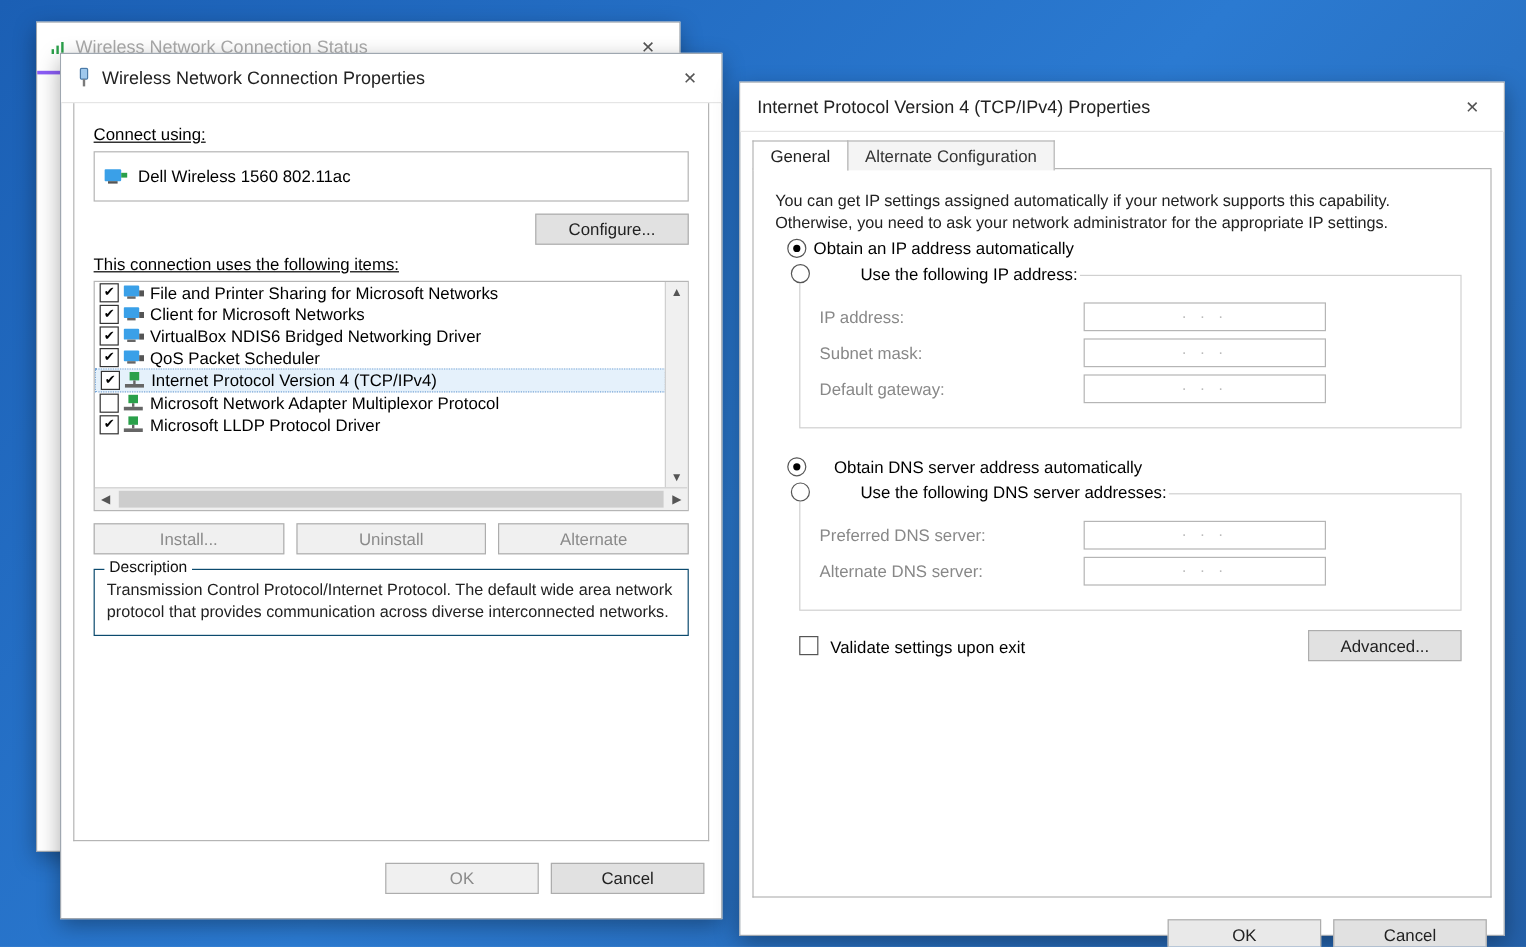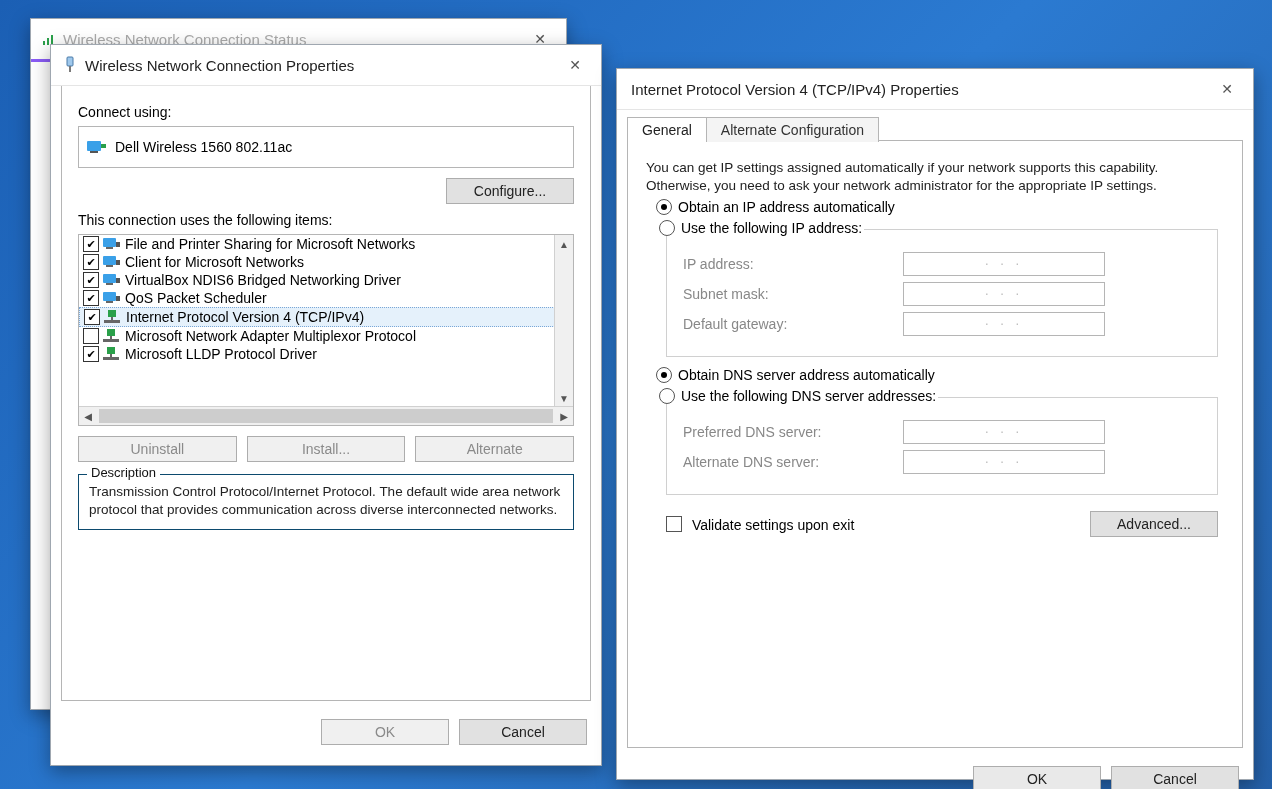--- a/index.html
+++ b/index.html
@@ -68,21 +68,21 @@
   }
   .tab.active { background:#fff; z-index:2; }
 
   .panel-body{
     border:1px solid #b5b5b5;
     margin: 0 10px 10px 10px;
     padding: 14px 16px 10px 16px;
     border-top:none;
   }
 
-  label.plain { display:block; margin:4px 0 6px 0; color:#000; }
+  label.plain { display:block; margin:4px 0 6px 0; color:#000;text-decoration:underline; }
 
   .adapter-box{
     border:1px solid #b5b5b5;
     display:flex;
     align-items:center;
     gap:8px;
     padding:4px 8px;
     height:32px;
   }
 
@@ -159,21 +159,21 @@
   .radio.selected::after{ content:""; width:6px; height:6px; background:#000; border-radius:50%; }
   .radio-row{ display:flex; align-items:center; margin:4px 0 4px 10px; }
 
   .fieldset{
     border:1px solid #d0d0d0; padding:10px 16px 14px 16px; margin:2px 6px 10px 20px;
   }
   .fieldset.legend-wrap{ position:relative; padding-top:16px; }
   .fieldset .fs-legend{
     position:absolute; top:-10px; left:-10px;
     background:#fff; padding:0 2px;
-    display:flex; align-items:center;
+    display:flex; align-items:center;gap:36px;
   }
 
   .form-row{ display:flex; align-items:center; margin:6px 0; }
   .form-row .lbl{ width:220px; color:#888; }
   .ip-input{
     width:200px; height:22px;
     border:1px solid #b5b5b5;
     background:#fff;
     color:#999;
     text-align:center;
@@ -331,22 +331,22 @@
         <div class="arrow">▼</div>
       </div>
       <div class="hscroll">
         <div class="arrow">◀</div>
         <div class="thumb"></div>
         <div class="arrow">▶</div>
       </div>
     </div>
 
     <div class="triple-buttons">
+      <div class="btn disabled">Install...</div>
       <div class="btn disabled">Uninstall</div>
-      <div class="btn disabled">Install...</div>
       <div class="btn disabled">Alternate</div>
     </div>
 
     <div class="groupbox">
       <span class="legend">Description</span>
       <div class="desc-text">Transmission Control Protocol/Internet Protocol. The default wide area network protocol that provides communication across diverse interconnected networks.</div>
     </div>
   </div>
 
   <div class="btn-row">
@@ -386,21 +386,21 @@
       <div class="form-row">
         <span class="lbl">Subnet mask:</span>
         <div class="ip-input disabled">.     .     .</div>
       </div>
       <div class="form-row">
         <span class="lbl">Default gateway:</span>
         <div class="ip-input disabled">.     .     .</div>
       </div>
     </div>
 
-    <div class="radio-row" style="margin-top:10px;">
+    <div class="radio-row" style="margin-top:24px;gap:17px;">
       <span class="radio selected"></span>
       <span>Obtain DNS server address automatically</span>
     </div>
 
     <div class="fieldset legend-wrap" style="margin-top:14px;">
       <div class="fs-legend">
         <span class="radio"></span>
         <span>Use the following DNS server addresses:</span>
       </div>
       <div class="form-row">

